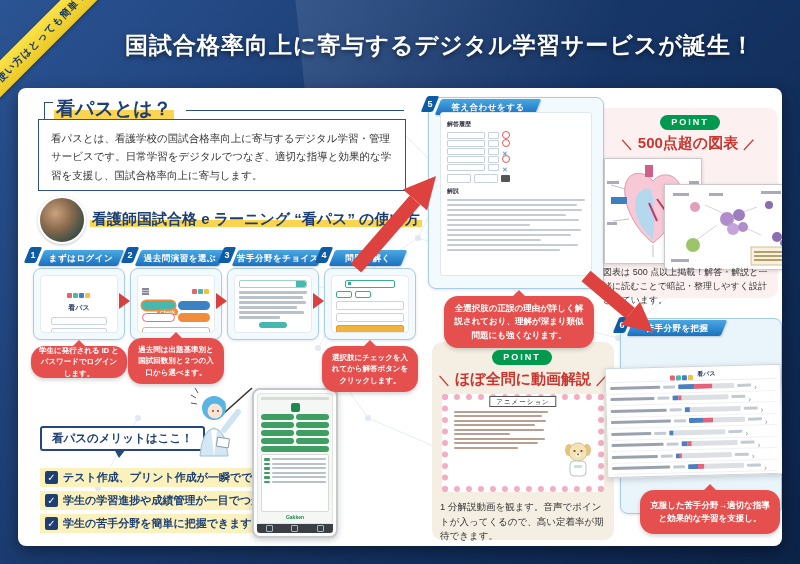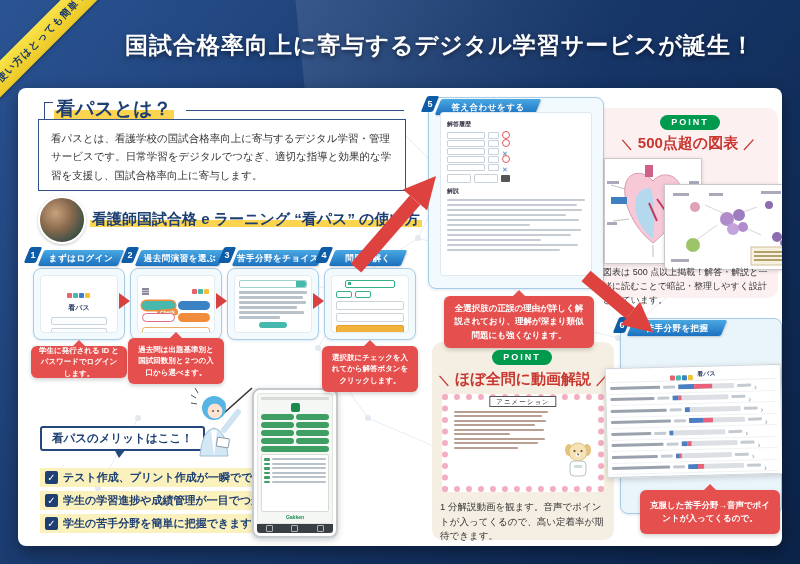--- a/index.html
+++ b/index.html
@@ -37,21 +37,21 @@
   .step-tab{position:absolute;height:16px;background:linear-gradient(180deg,#49a8e2,#1b70bf);
     transform:skewX(-22deg);border-radius:2px;box-shadow:1px 1px 2px rgba(0,0,0,.2);z-index:3;}
   .step-tab>span{display:block;transform:skewX(22deg);color:#fff;font-size:8.5px;font-weight:bold;
     text-align:center;line-height:16px;letter-spacing:.5px;white-space:nowrap;}
   .step-num{position:absolute;width:12px;height:16px;background:#0f5ca6;transform:skewX(-22deg);
     border-radius:2px;z-index:4;}
   .step-num>span{display:block;transform:skewX(22deg);color:#fff;font-size:9px;font-weight:bold;
     text-align:center;line-height:16px;}
   .card{position:absolute;background:#f3fafd;border:1.5px solid #a9cce6;border-radius:8px;
     box-shadow:0 1px 3px rgba(40,90,140,.15);z-index:2;box-sizing:border-box;}
-  .callout{position:absolute;background:#e5504e;border-radius:6px;color:#fff;font-weight:bold;
+  .callout{position:absolute;background:#e5504e;border-radius:14px;color:#fff;font-weight:bold;
     text-align:center;display:flex;align-items:center;justify-content:center;padding:5px 7px;
     box-sizing:border-box;line-height:1.55;box-shadow:0 2px 4px rgba(0,0,0,.18);z-index:3;}
   .callout:before{content:"";position:absolute;top:-6px;left:50%;margin-left:-6px;
     border-left:6px solid transparent;border-right:6px solid transparent;border-bottom:6px solid #e5504e;}
   .callout.small{font-size:7.5px;}
   .callout.mid{font-size:8.5px;}
   .mini-arrow{position:absolute;width:0;height:0;border-top:8px solid transparent;
     border-bottom:8px solid transparent;border-left:11px solid #d8413f;z-index:4;}
   
   .mock{position:absolute;inset:6px;background:#fff;border-radius:4px;border:1px solid #e4ecf2;
@@ -531,21 +531,21 @@
             <span class="s6sm"></span>
             <span class="s6track">
               <span class="segb" style="width:10px"></span>
               <span class="segr" style="width:6px"></span>
             </span>
             <span class="s6sm" style="width:14px"></span>
             <span class="s6chev"></span>
           </div>
         </div>
     </div>
-    <div class="callout mid" style="left:622px;top:402px;width:140px;height:44px">克服した苦手分野→音声でポイントが入ってくるので。</div>
+    <div class="callout mid" style="left:622px;top:402px;width:140px;height:44px">克服した苦手分野→適切な指導と効果的な学習を支援し。</div>
 
     <div class="bubble">看パスのメリットはここ！</div>
     <div class="teacher">
       <svg width="72" height="82" viewBox="0 0 72 82">
         <line x1="68" y1="2" x2="40" y2="27" stroke="#333" stroke-width="1.6"></line>
         <path d="M40,44 L54,26" stroke="#cfe4f2" stroke-width="6" stroke-linecap="round"></path>
         <circle cx="30" cy="22" r="12" fill="#58b4e4"></circle>
         <circle cx="31" cy="25" r="7.5" fill="#ffe3d0"></circle>
         <path d="M19,22 a12,12 0 0 1 23,-4 l-5,3 a7.5,7.5 0 0 0 -14,3 z" fill="#58b4e4"></path>
         <circle cx="29" cy="25" r=".9" fill="#444"></circle>

